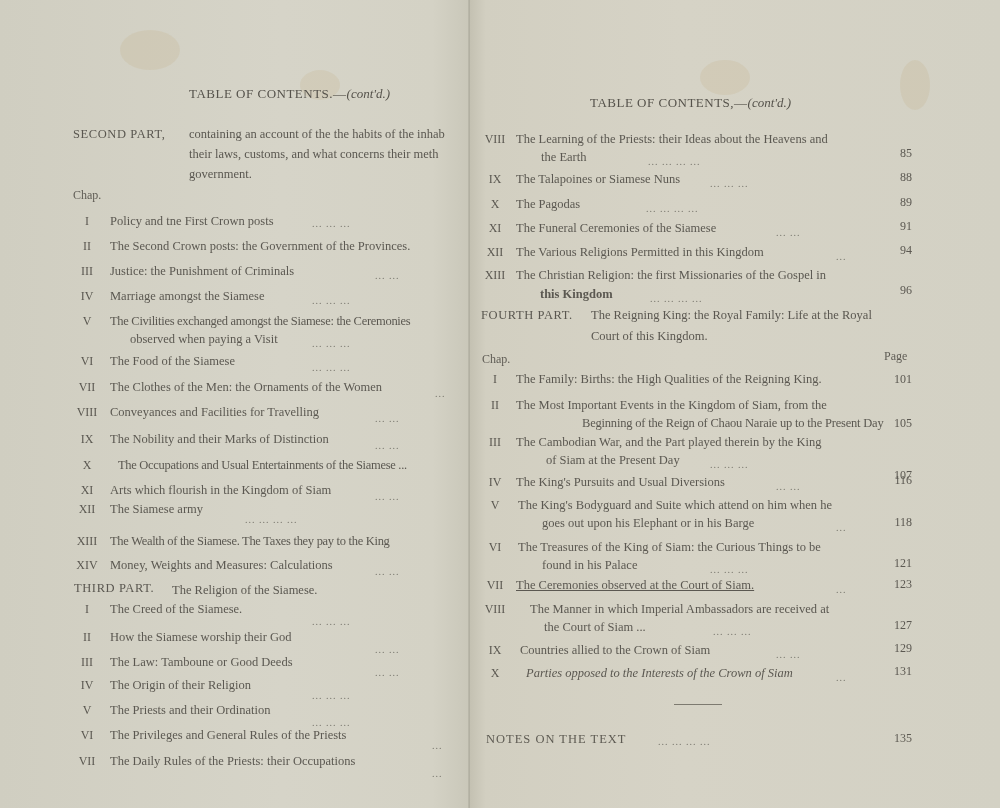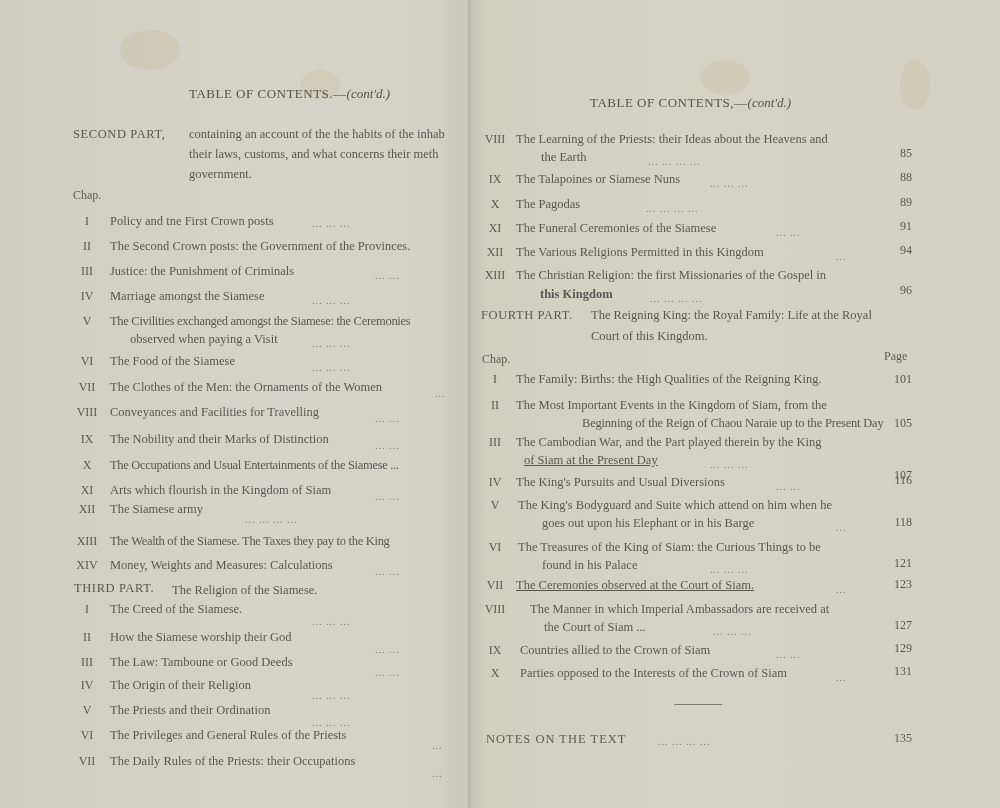--- a/index.html
+++ b/index.html
@@ -121,21 +121,21 @@
       <span class="title">Conveyances and Facilities for Travelling</span>
       <span class="dots" style="left:305px;top:6px;">...          ...</span>
     </div>
     <div class="entry" style="left:70px;top:430px;width:380px;height:19px;">
       <span class="num">IX</span>
       <span class="title">The Nobility and their Marks of Distinction</span>
       <span class="dots" style="left:305px;top:6px;">...          ...</span>
     </div>
     <div class="entry" style="left:70px;top:456px;width:380px;height:19px;">
       <span class="num">X</span>
-      <span class="title" style="letter-spacing:-0.3px;">The Occupations and Usual Entertainments of the Siamese ...</span>
+      <span class="title" style="letter-spacing:-0.3px;margin-left:8px;">The Occupations and Usual Entertainments of the Siamese ...</span>
     </div>
     <div class="entry" style="left:70px;top:481px;width:380px;height:19px;">
       <span class="num">XI</span>
       <span class="title">Arts which flourish in the Kingdom of Siam</span>
       <span class="dots" style="left:305px;top:6px;">...          ...</span>
     </div>
     <div class="entry" style="left:70px;top:500px;width:380px;height:19px;">
       <span class="num">XII</span>
       <span class="title">The Siamese army</span>
       <span class="dots" style="left:175px;top:10px;">...          ...          ...          ...</span>
@@ -258,21 +258,21 @@
   </div>
   <div class="entry" style="left:478px;top:396px;width:434px;height:38px;">
     <span class="num">II</span>
     <span class="title" style="left:38px;">The Most Important Events in the Kingdom of Siam, from the</span>
     <span class="cont" style="left:62px;top:18px;letter-spacing:-0.2px;margin-left:42px;">Beginning of the Reign of Chaou Naraie up to the Present Day</span>
     <span class="pg" style="top:18px;">105</span>
   </div>
   <div class="entry" style="left:478px;top:433px;width:434px;height:38px;">
     <span class="num">III</span>
     <span class="title" style="left:38px;">The Cambodian War, and the Part played therein by the King</span>
-    <span class="cont" style="left:46px;top:18px;text-decoration:underline;">of Siam at the Present Day</span>
+    <span class="cont" style="left:68px;top:18px;">of Siam at the Present Day</span>
     <span class="dots" style="left:232px;top:22px;">...          ...          ...</span>
     <span class="pg" style="top:15px;margin-top:18px;">107</span>
   </div>
   <div class="entry" style="left:478px;top:473px;width:434px;height:19px;">
     <span class="num">IV</span>
     <span class="title" style="left:38px;">The King's Pursuits and Usual Diversions</span>
     <span class="dots" style="left:298px;top:4px;">...          ...</span>
     <span class="pg" style="top:-2px;">116</span>
   </div>
   <div class="entry" style="left:478px;top:496px;width:434px;height:38px;">
@@ -303,21 +303,21 @@
     <span class="pg" style="top:16px;">127</span>
   </div>
   <div class="entry" style="left:478px;top:641px;width:434px;height:19px;">
     <span class="num">IX</span>
     <span class="title" style="left:42px;">Countries allied to the Crown of Siam</span>
     <span class="dots" style="left:298px;top:4px;">...          ...</span>
     <span class="pg" style="top:-2px;">129</span>
   </div>
   <div class="entry" style="left:478px;top:664px;width:434px;height:19px;">
     <span class="num">X</span>
-    <span class="title" style="left:42px;">Parties opposed to the Interests of the Crown of Siam</span>
+    <span class="title" style="left:48px;font-style:italic;">Parties opposed to the Interests of the Crown of Siam</span>
     <span class="dots" style="left:358px;top:4px;">...</span>
     <span class="pg" style="top:-2px;">131</span>
   </div>
 
   <div class="rule"></div>
 
   <div class="notes">
     <span class="label">NOTES ON THE TEXT</span>
     <span class="dots" style="left:172px;top:4px;">...          ...          ...          ...</span>
     <span class="pg" style="top:-1px;">135</span>

